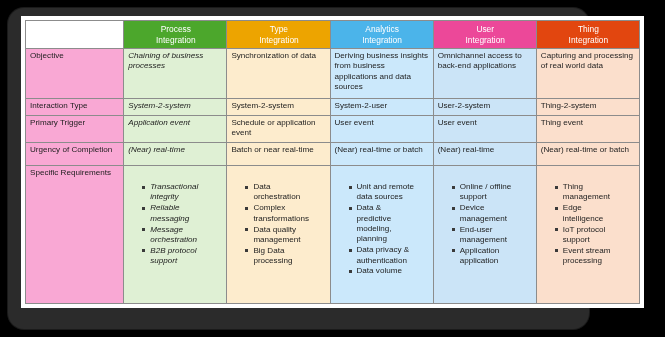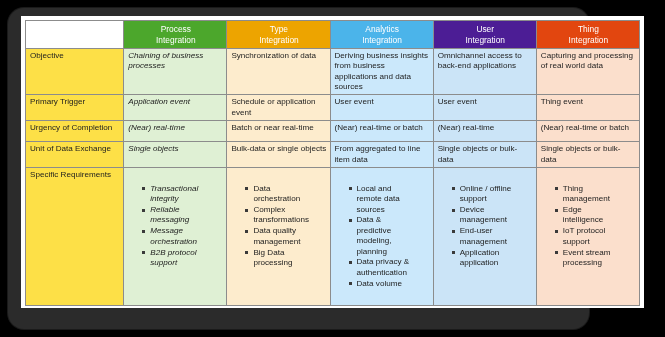--- a/index.html
+++ b/index.html
@@ -78,26 +78,26 @@
     vertical-align: middle;
     line-height: 1.25;
   }
   th.blank-head {
     background: #ffffff;
     border-color: #8c8c8c;
   }
   th.h-process   { background: #4ca72c; }
   th.h-data      { background: #eda400; }
   th.h-analytics { background: #4bb4ea; }
-  th.h-user      { background: #4c1d95; }
+  th.h-user      { background: #ec4899; }
   th.h-thing     { background: #e2460f; }
 
   
   td.label {
-    background: #fde047;
+    background: #f9a8d4;
   }
 
   
   td.t-process   { background: #dff0d4; font-style: italic; }
   td.t-data      { background: #fdeccd; }
   td.t-analytics { background: #cbe8fb; }
   td.t-user      { background: #cbe4f7; }
   td.t-thing     { background: #fbdfcc; }
 
   
@@ -173,48 +173,48 @@
 
           <tr class="r-objective">
             <td class="label">Objective</td>
             <td class="t-process">Chaining of business processes</td>
             <td class="t-data">Synchronization of data</td>
             <td class="t-analytics">Deriving business insights from business applications and data sources</td>
             <td class="t-user">Omnichannel access to back-end applications</td>
             <td class="t-thing">Capturing and processing of real world data</td>
           </tr>
 
+          <tr class="r-short">
+            <td class="label">Interaction Type</td>
+            <td class="t-process">System-2-system</td>
+            <td class="t-data">System-2-system</td>
+            <td class="t-analytics">System-2-user</td>
+            <td class="t-user">User-2-system</td>
+            <td class="t-thing">Thing-2-system</td>
+          </tr>
 
 
           <tr class="r-two">
             <td class="label">Primary Trigger</td>
             <td class="t-process">Application event</td>
             <td class="t-data">Schedule or application event</td>
             <td class="t-analytics">User event</td>
             <td class="t-user">User event</td>
             <td class="t-thing">Thing event</td>
           </tr>
 
           <tr class="r-two">
             <td class="label">Urgency of Completion</td>
             <td class="t-process">(Near) real-time</td>
             <td class="t-data">Batch or near real-time</td>
             <td class="t-analytics">(Near) real-time or batch</td>
             <td class="t-user">(Near) real-time</td>
             <td class="t-thing">(Near) real-time or batch</td>
           </tr>
 
-          <tr class="r-two">
-            <td class="label">Unit of Data Exchange</td>
-            <td class="t-process">Single objects</td>
-            <td class="t-data">Bulk-data or single objects</td>
-            <td class="t-analytics">From aggregated to line item data</td>
-            <td class="t-user">Single objects or bulk-data</td>
-            <td class="t-thing">Single objects or bulk-data</td>
-          </tr>
 
           <tr class="r-reqs">
             <td class="label">Specific Requirements</td>
             <td class="t-process">
               <ul class="reqs">
                 <li>Transactional integrity</li>
                 <li>Reliable messaging</li>
                 <li>Message orchestration</li>
                 <li>B2B protocol support</li>
               </ul>
@@ -222,21 +222,21 @@
             <td class="t-data">
               <ul class="reqs">
                 <li>Data orchestration</li>
                 <li>Complex transformations</li>
                 <li>Data quality management</li>
                 <li>Big Data processing</li>
               </ul>
             </td>
             <td class="t-analytics">
               <ul class="reqs">
-                <li>Local and remote data sources</li>
+                <li>Unit and remote data sources</li>
                 <li>Data &amp; predictive modeling, planning</li>
                 <li>Data privacy &amp; authentication</li>
                 <li>Data volume</li>
               </ul>
             </td>
             <td class="t-user">
               <ul class="reqs">
                 <li>Online / offline support</li>
                 <li>Device management</li>
                 <li>End-user management</li>

